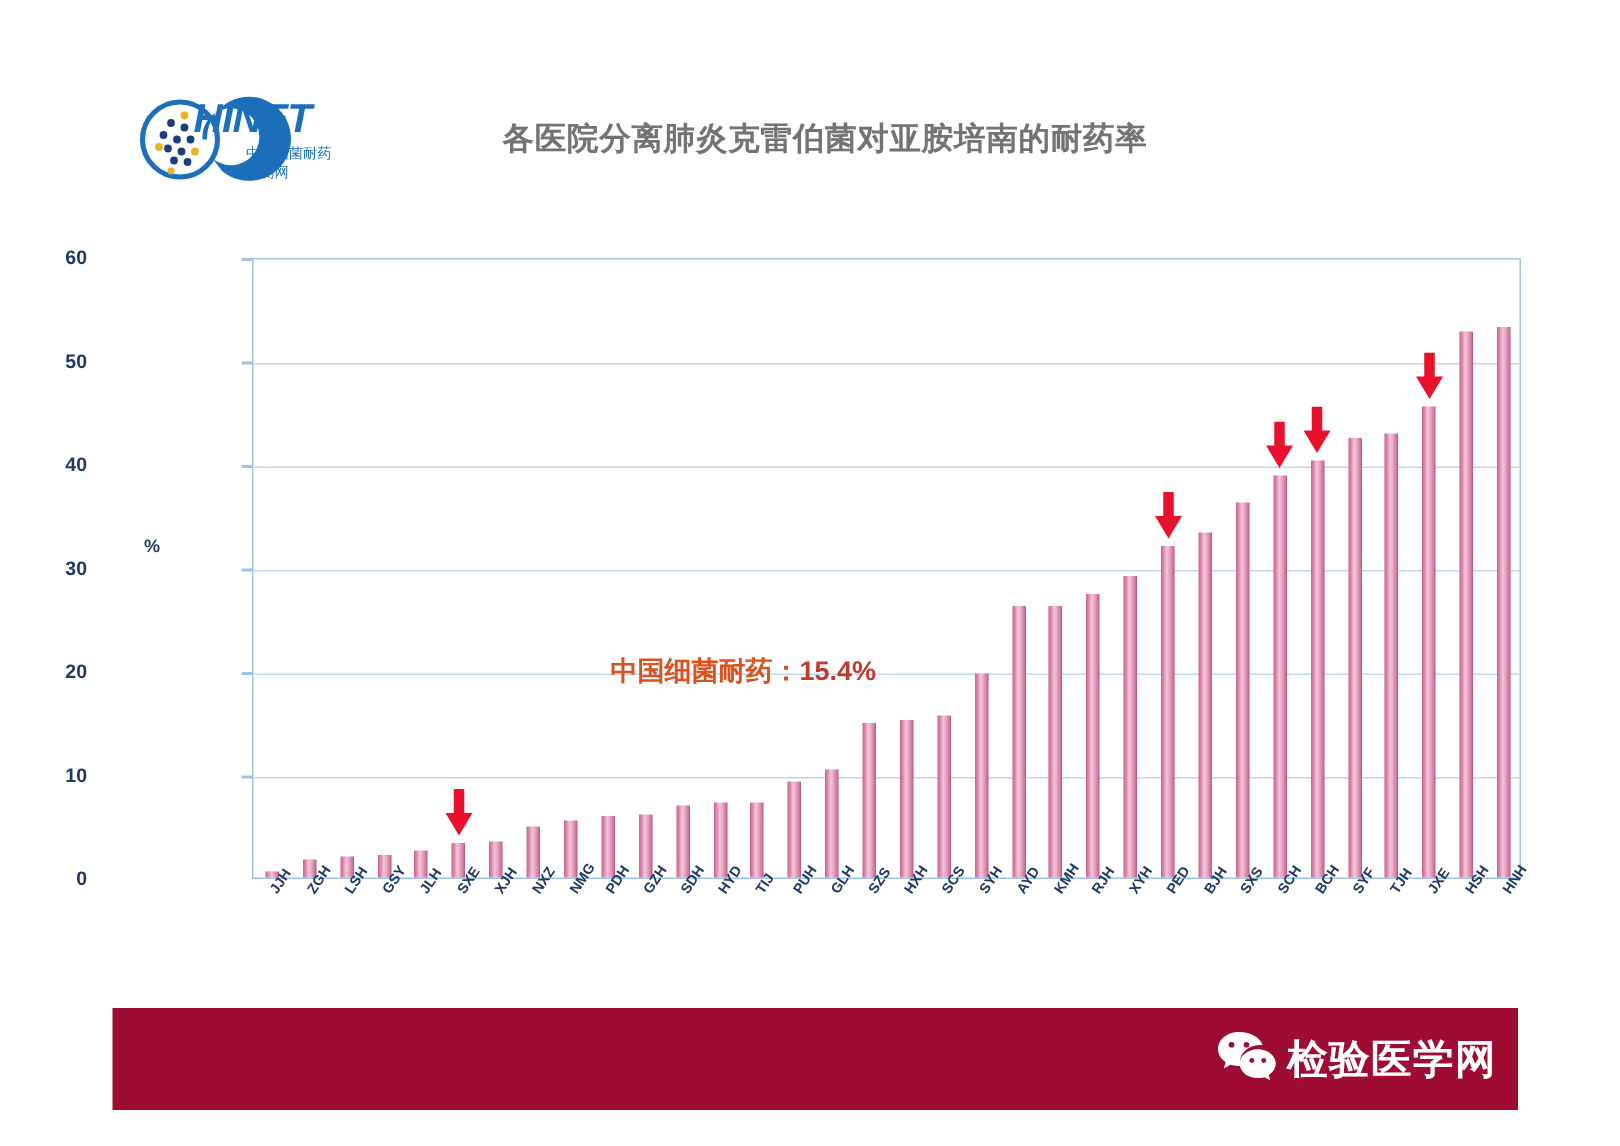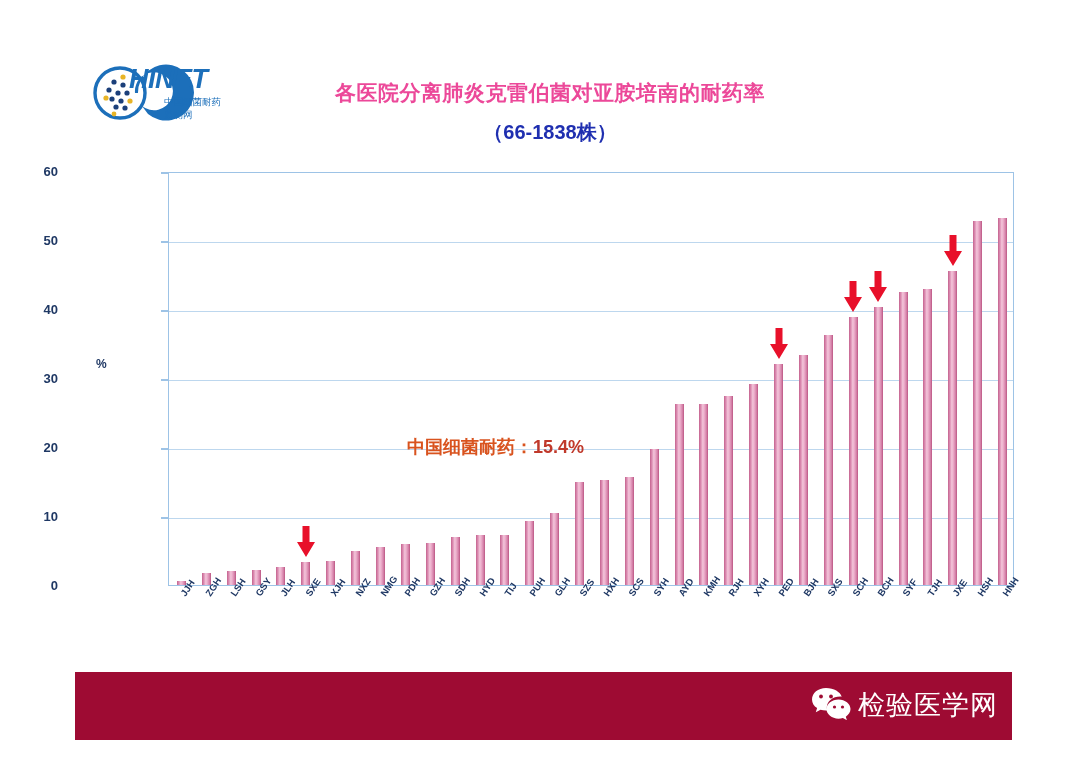--- a/index.html
+++ b/index.html
@@ -7,21 +7,21 @@
     width:1080px;height:764px;background:#ffffff;
     font-family:"Liberation Sans","DejaVu Sans",sans-serif;
     position:relative;overflow:hidden;
   }
   
   #header{position:absolute;left:0;top:0;width:1080px;height:165px;padding-left:37px;}
   #logo{position:absolute;left:92px;top:52px;width:140px;height:82px;}
   #logo svg{display:block;}
   #title-block{position:absolute;left:250px;top:78px;width:600px;text-align:center;}
   #chart-title{
-    font-size:21px;font-weight:bold;color:#ec4899;letter-spacing:.5px;
+    font-size:21px;font-weight:bold;color:#737373;letter-spacing:.5px;
     line-height:30px;white-space:nowrap;
   }
   #chart-subtitle{
     font-size:20px;font-weight:bold;color:#1f2fb0;line-height:30px;margin-top:9px;
   }
   
   #plot-wrap{position:absolute;left:0;top:0;width:1080px;height:670px;}
   #plot-area{
     position:absolute;left:168px;top:172px;width:846px;height:414px;
     border:1.5px solid #9dc3e6;border-top:1.5px solid #9dc3e6;
@@ -61,21 +61,21 @@
     transform:rotate(-56deg);transform-origin:left top;white-space:nowrap;
   }
   
   #footer-banner{
     position:absolute;left:75px;top:672px;width:937px;height:68px;background:#9e0b33;
   }
   #wechat-brand{
     position:absolute;right:14px;top:14px;display:flex;align-items:center;gap:7px;
   }
   #wechat-text{
-    font-size:27px;color:#ffffff;font-weight:normal;
+    font-size:27px;color:#ffffff;font-weight:bold;
     font-family:"DejaVu Sans",sans-serif;letter-spacing:1px;
   }
 </style>
 </head>
 <body>
 
 <div id="header">
 
   <div id="logo">
     <svg width="140" height="82" viewBox="0 0 140 82" xmlns="http://www.w3.org/2000/svg">
@@ -103,21 +103,20 @@
 
       <text x="37" y="36" font-family="Liberation Sans, sans-serif" font-size="27" font-weight="bold" font-style="italic" fill="#1c6fba" letter-spacing="-0.5">HINET</text>
 
       <text x="72" y="53" font-family="DejaVu Sans, sans-serif" font-size="9.5" fill="#1c6fba">中国细菌耐药</text>
       <text x="72" y="66" font-family="DejaVu Sans, sans-serif" font-size="9.5" fill="#1c6fba">监测网</text>
     </svg>
   </div>
 
   <div id="title-block">
     <div id="chart-title">各医院分离肺炎克雷伯菌对亚胺培南的耐药率</div>
-    <div id="chart-subtitle">（66-1838株）</div>
   </div>
 </div>
 
 <div id="plot-wrap">
 
   <div id="y-axis-title">%</div>
 
   <div id="yticks">
       <div class="ytick-label" style="top: 578px;">0</div>
       <div class="ytick-label" style="top: 509px;">10</div>

